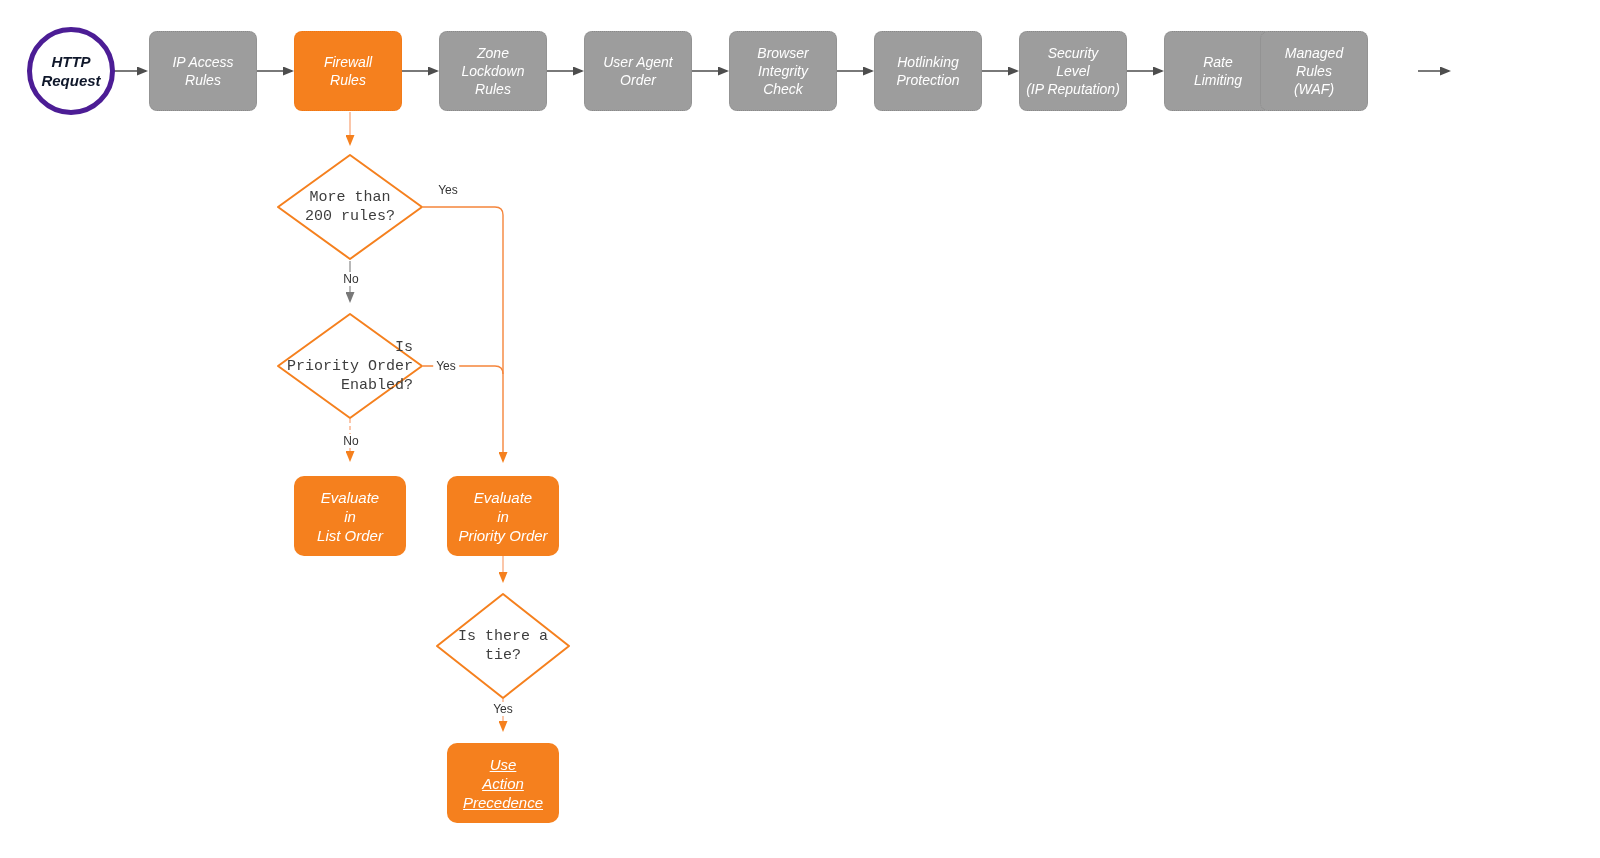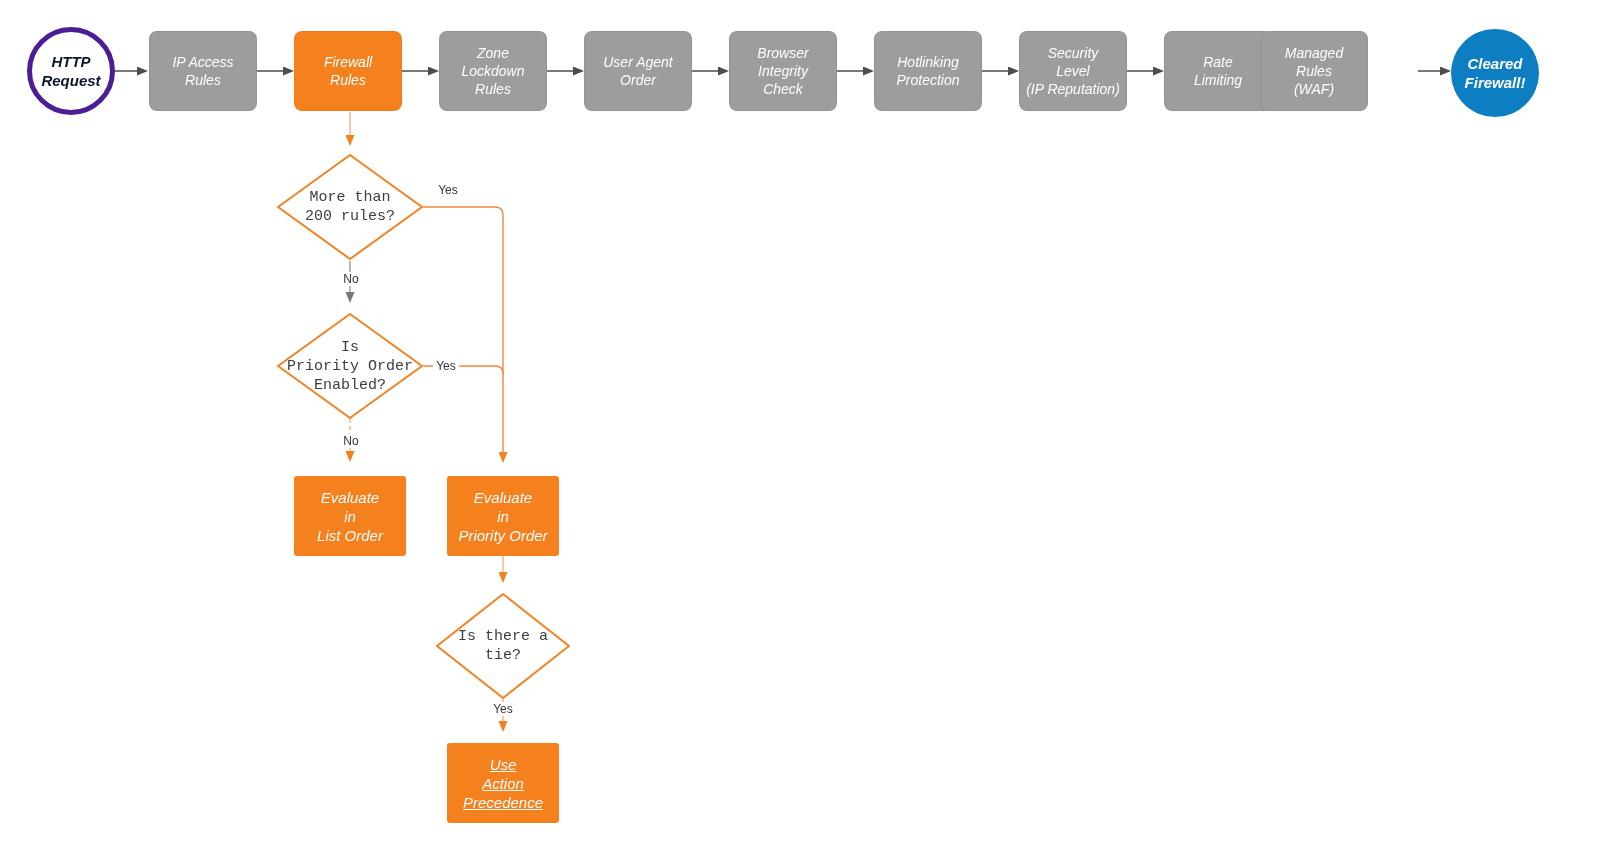--- a/index.html
+++ b/index.html
@@ -25,24 +25,24 @@
   #steps .step:nth-child(8){left:1164px}
   #steps .step:nth-child(9){left:1260px}
   
   .circle{width:88px;height:88px;border-radius:50%;font-weight:bold;font-style:italic;
           font-size:15px;line-height:19px;}
   .circle.start{left:27px;top:27px;background:#ffffff;border:5px solid #4c1d95;color:#0f172a;}
   .circle.end{left:1451px;top:29px;background:#0d7ec2;border:0;color:#ffffff;}
   
   .dlabel{color:#3d3d3d;font-size:15px;line-height:19px;font-family:Liberation Mono, monospace;}
   .dlabel.d1{left:277px;top:154px;width:146px;height:106px;}
-  .dlabel.d2{left:277px;top:313px;width:146px;height:106px;}
+  .dlabel.d2{left:277px;top:313px;width:146px;height:106px;text-align:right;}
   .dlabel.d3{left:436px;top:593px;width:134px;height:106px;}
   
-  .proc{width:112px;height:80px;border-radius:3px;background:#f5801e;color:#ffffff;
+  .proc{width:112px;height:80px;border-radius:10px;background:#f5801e;color:#ffffff;
         font-style:italic;font-size:15px;line-height:19px;}
   .proc.list{left:294px;top:476px;}
   .proc.priority{left:447px;top:476px;}
   .proc.precedence{left:447px;top:743px;text-decoration:underline;}
   
   .elabel{position:absolute;transform:translate(-50%,-50%);
           font-size:12px;color:#333333;padding:0 3px;}
   .elabel.onwire{background:#ffffff;}
   .elabel.yes1{left:448px;top:190px;}
   .elabel.no1{left:351px;top:279px;}
@@ -119,22 +119,20 @@
     <div class="node step">Security
 Level
 (IP Reputation)</div>
     <div class="node step">Rate
 Limiting</div>
     <div class="node step">Managed
 Rules
 (WAF)</div>
   </div>
 
-  <div class="node circle end">Cleared
-Firewall!</div>
 
   <div class="node dlabel d1">More than
 200 rules?</div>
   <div class="node dlabel d2">Is
 Priority Order
 Enabled?</div>
   <div class="node dlabel d3">Is there a tie?</div>
 
   <div class="elabel yes1">Yes</div>
   <div class="elabel onwire no1">No</div>

